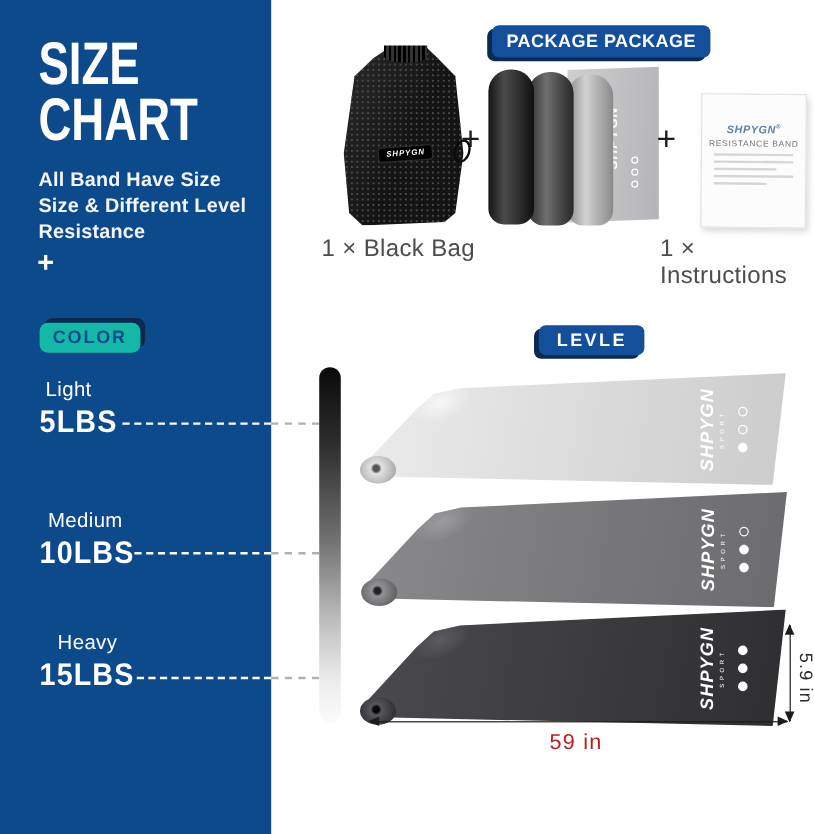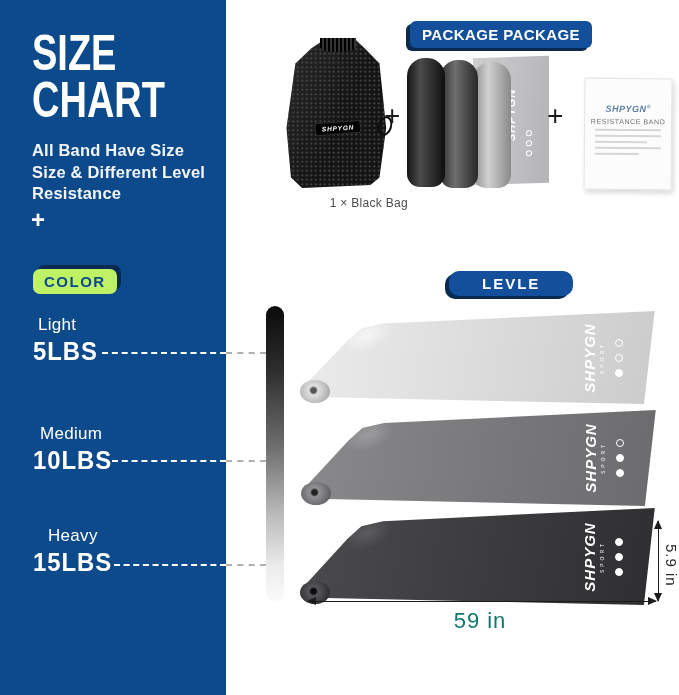--- a/index.html
+++ b/index.html
@@ -5,42 +5,42 @@
   html,body{margin:0;padding:0;background:#fff;}
   #app{position:relative;width:679px;height:695px;background:#ffffff;overflow:hidden;
        font-family:"Liberation Sans",sans-serif;-webkit-font-smoothing:antialiased;}
   
   .blue-panel{position:absolute;left:0;top:0;width:226px;height:695px;background:#0d4a8c;}
   .big-title{position:absolute;left:32px;top:30px;color:#fff;font-weight:900;font-size:50px;
              line-height:.94;letter-spacing:0;transform:scaleX(.76);transform-origin:left top;}
   .subtitle{position:absolute;left:32px;top:140px;color:#f2f5fa;font-size:16.5px;font-weight:600;
             line-height:21.5px;letter-spacing:.2px;}
   .panel-plus{position:absolute;left:31px;top:206px;color:#fff;font-size:24px;font-weight:800;}
-  .color-badge{position:absolute;left:33px;top:269px;background:#bef264;color:#0d4a8c;
+  .color-badge{position:absolute;left:33px;top:269px;background:#14b8a6;color:#0d4a8c;
                font-size:15px;font-weight:800;letter-spacing:1.5px;padding:4px 11px;
                border-radius:7px;box-shadow:4px -4px 0 #0a2a52;}
   .lvl-name{position:absolute;color:#fff;font-size:17px;font-weight:500;letter-spacing:.3px;}
   .lvl-weight{position:absolute;color:#fff;font-size:26px;font-weight:800;letter-spacing:1px;
               transform:scaleX(.92);transform-origin:left top;}
   .n-light{left:38px;top:315px;} .w-light{left:33px;top:336px;}
   .n-medium{left:40px;top:424px;} .w-medium{left:33px;top:445px;}
   .n-heavy{left:48px;top:526px;} .w-heavy{left:33px;top:547px;}
   .dash{position:absolute;height:0;border-top:2px dashed #fff;}
   .dash.gray{border-top-color:#b0b0b0;}
   .d1w{left:102px;top:352px;width:124px;} .d1g{left:226px;top:352px;width:40px;}
   .d2w{left:112px;top:460px;width:114px;} .d2g{left:226px;top:460px;width:40px;}
   .d3w{left:114px;top:564px;width:112px;} .d3g{left:226px;top:564px;width:40px;}
   
   .grad-bar{position:absolute;left:266px;top:306px;width:18px;height:296px;border-radius:10px;
             background:linear-gradient(#0a0a0a,#2e2e2e 22%,#6f6f6f 48%,#b9b9b9 70%,#ececec 88%,#fbfbfb);}
   
   .blue-badge{position:absolute;background:#134f9b;color:#fff;font-weight:800;font-size:15px;
               letter-spacing:.4px;padding:5px 12px;border-radius:6px;box-shadow:-4px 3px 0 #0a2a52;}
   .pkg-badge{left:410px;top:21px;}
-  .lvl-badge{left:449px;top:271px;letter-spacing:2px;padding:4px 33px;border-radius:10px;}
+  .lvl-badge{left:449px;top:271px;letter-spacing:2px;padding:4px 15px;}
   
   .bag{position:absolute;left:282px;top:38px;width:112px;height:150px;}
   .bag-body{position:absolute;inset:0;
     clip-path:polygon(36% 2%,64% 0%,74% 7%,87% 17%,93% 60%,87% 93%,79% 98%,18% 100%,8% 93%,4% 60%,12% 17%,26% 7%);
     background-color:#141414;
     background-image:radial-gradient(circle,#4d4d4d .8px,transparent 1.1px),
                      linear-gradient(115deg,rgba(255,255,255,.10),rgba(255,255,255,0) 55%);
     background-size:4.5px 4.5px,100% 100%;}
   .bag-top-gather{position:absolute;left:34%;top:0;width:32%;height:14px;
     background:repeating-linear-gradient(90deg,#000 0 2px,#333 2px 4px);border-radius:0 0 40% 40%;}
@@ -69,21 +69,21 @@
     background:linear-gradient(90deg,#8d8d8d,#d0d0d0 40%,#a1a1a1 80%,#898989);}
   
   .card{position:absolute;left:584px;top:78px;width:86px;height:110px;background:#fcfcfc;
     border:1px solid #e4e4e4;box-shadow:2px 3px 5px rgba(0,0,0,.15);transform:rotate(.5deg);}
   .card-logo{margin-top:24px;text-align:center;color:#5b7fa6;font-style:italic;font-weight:800;
     font-size:9px;letter-spacing:.5px;}
   .card-logo sup{font-size:5px;}
   .card-title{margin-top:4px;text-align:center;color:#6e6e6e;font-size:7px;letter-spacing:.6px;}
   .card-line{height:2px;background:#d6d6d6;margin:4px 10px 0;}
   
-  .item-label{position:absolute;top:196px;font-size:12px;color:#4c4c4c;letter-spacing:.3px;text-align:right;}
+  .item-label{position:absolute;top:196px;font-size:20px;color:#4c4c4c;letter-spacing:.3px;text-align:left;}
   .il1{left:268px;width:140px;} .il2{left:398px;width:164px;} .il3{left:550px;width:124px;}
   
   .band{position:absolute;width:362px;}
   .band-light{left:300px;top:309px;height:97px;}
   .band-medium{left:301px;top:408px;height:100px;}
   .band-heavy{left:300px;top:506px;height:101px;}
   .band-sheet{position:absolute;inset:0;
     clip-path:polygon(2% 76%,13% 33%,17% 20%,23% 15%,98% 2%,95% 98%,7% 91%);}
   .band-light .band-sheet{background:linear-gradient(100deg,#ececec,#dadada 55%,#cbcbcb);}
   .band-medium .band-sheet{background:linear-gradient(100deg,#8a8a8c,#78787b 55%,#6b6b6e);}
@@ -110,21 +110,21 @@
   .arrow-h::before{content:"";position:absolute;left:-1px;top:-5px;width:0;height:0;
     border-top:4px solid transparent;border-bottom:4px solid transparent;border-right:9px solid #1c1c1c;}
   .arrow-h::after{content:"";position:absolute;right:-1px;top:-5px;width:0;height:0;
     border-top:4px solid transparent;border-bottom:4px solid transparent;border-left:9px solid #1c1c1c;}
   .arrow-v{position:absolute;left:658px;top:521px;height:80px;width:0;border-left:1.5px solid #1c1c1c;}
   .arrow-v::before{content:"";position:absolute;top:-1px;left:-5px;width:0;height:0;
     border-left:4px solid transparent;border-right:4px solid transparent;border-bottom:9px solid #1c1c1c;}
   .arrow-v::after{content:"";position:absolute;bottom:-1px;left:-5px;width:0;height:0;
     border-left:4px solid transparent;border-right:4px solid transparent;border-top:9px solid #1c1c1c;}
   .dim-h-label{position:absolute;left:430px;top:608px;width:100px;text-align:center;
-    color:#0f766e;font-size:22px;letter-spacing:1px;}
+    color:#b91c1c;font-size:18px;letter-spacing:1px;}
   .dim-v-label{position:absolute;left:663px;top:544px;writing-mode:vertical-rl;
     color:#2b2b2b;font-size:15px;letter-spacing:1px;}
 </style>
 </head>
 <body>
 
 <div id="app">
 
   <div class="blue-panel"></div>
 
@@ -192,20 +192,21 @@
     </div>
     <div class="card-title">RESISTANCE BAND</div>
     <div class="card-line"></div>
     <div class="card-line"></div>
     <div class="card-line" style="width:52px;"></div>
     <div class="card-line"></div>
     <div class="card-line" style="width:44px;"></div>
   </div>
 
   <div class="item-label il1">1 × Black Bag</div>
+  <div class="item-label il3">1 × Instructions</div>
 
   <div class="blue-badge lvl-badge">LEVLE</div>
 
   <div class="band band-light">
     <div class="band-sheet">
       <div class="band-curl"></div>
       <div class="band-logo-rot">
         <span class="band-logo-text">SHPYGN</span>
         <span class="band-logo-sub">SPORT</span>
       </div>

